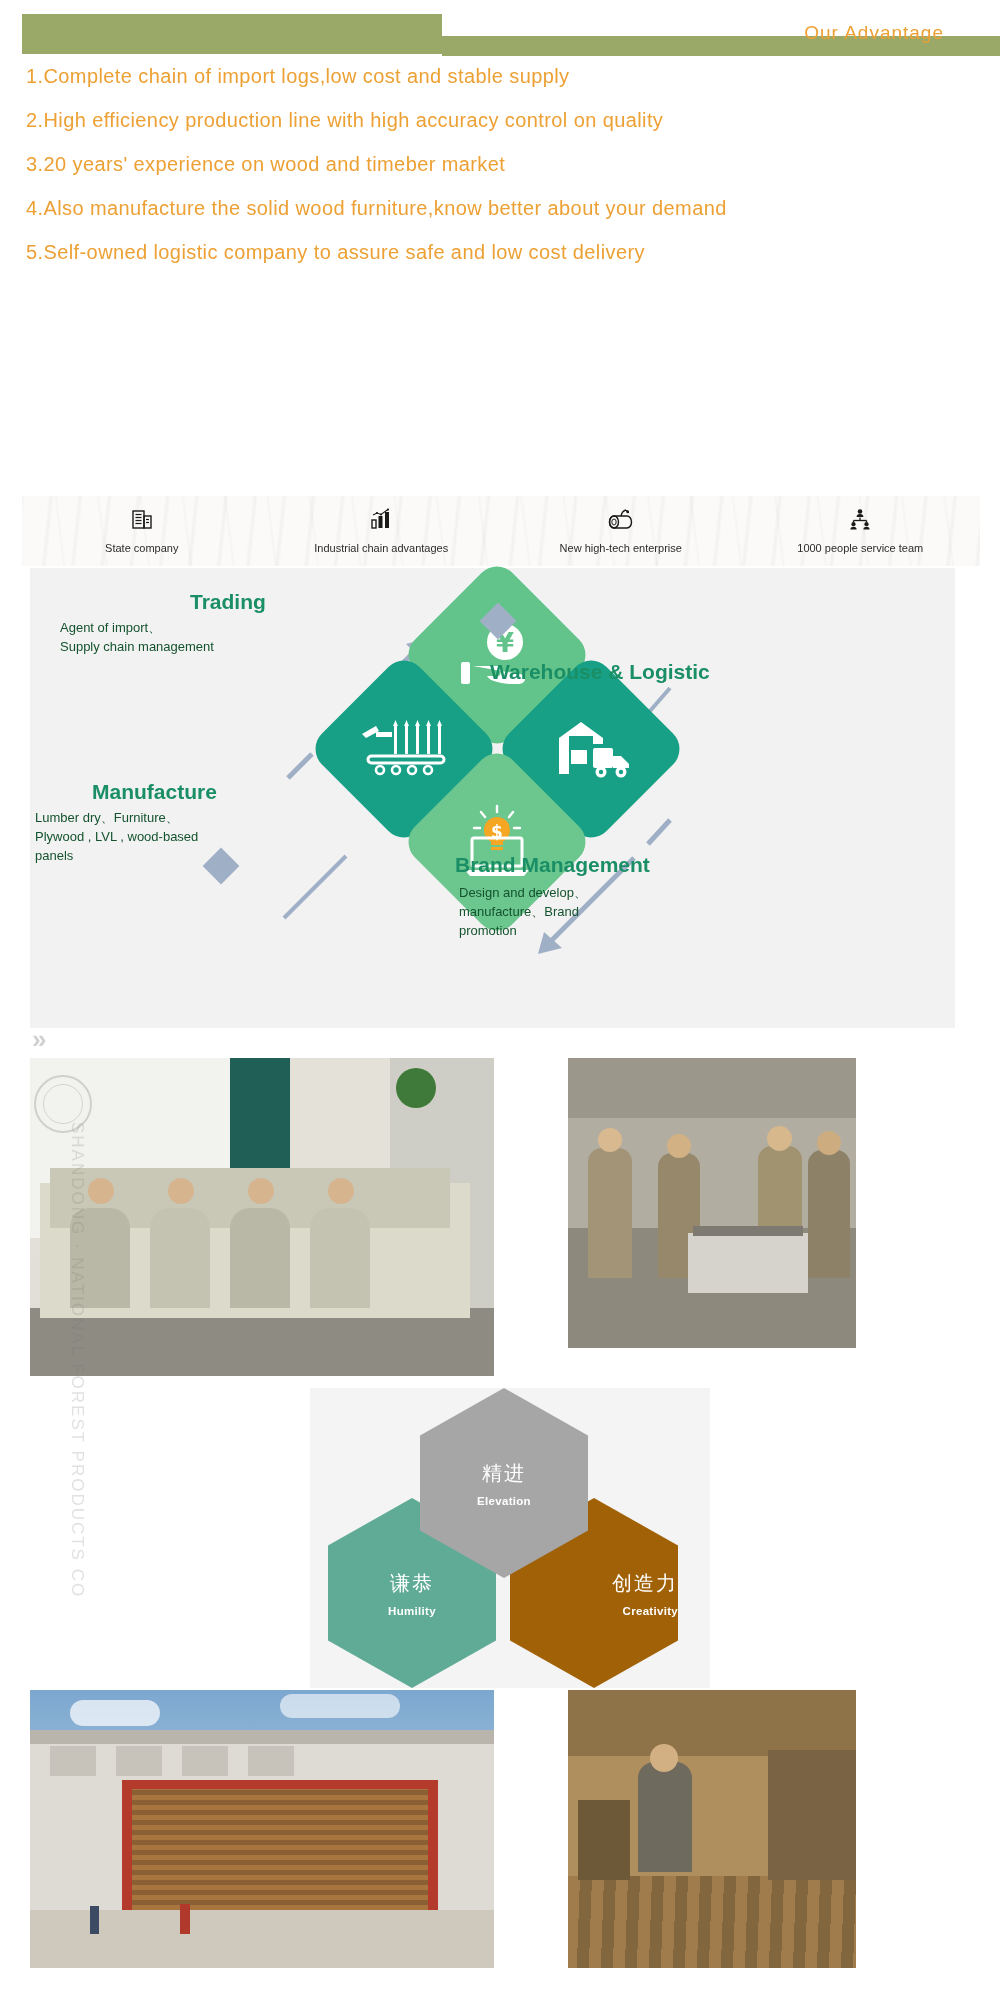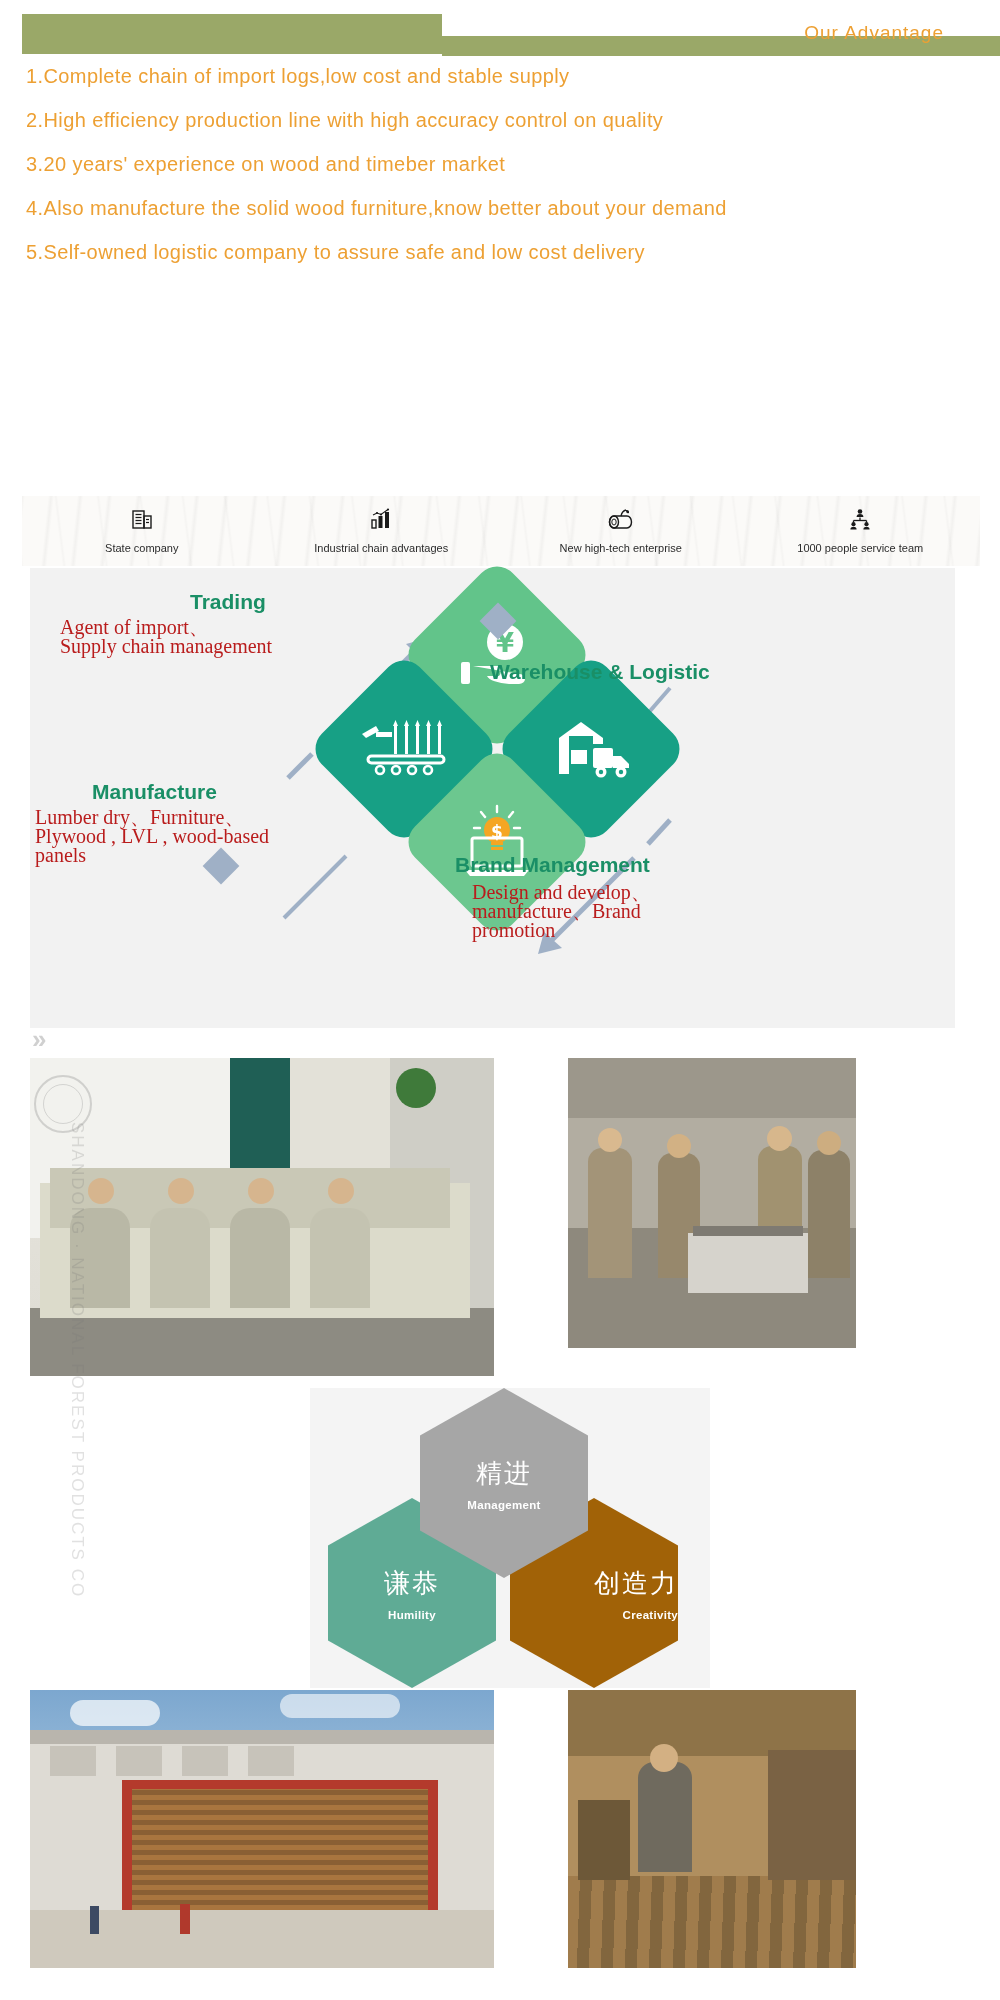--- a/index.html
+++ b/index.html
@@ -150,32 +150,32 @@
   .dia-label {
     position: absolute;
     font-weight: bold;
     font-size: 21px;
     color: #1a8f66;
     font-family: "Liberation Sans", sans-serif;
     white-space: nowrap;
   }
   .dia-desc {
     position: absolute;
-    font-size: 20px;
-    color: #b91c1c;
+    font-size: 13px;
+    color: #14532d;
     line-height: 19px;
-    font-family: Liberation Serif, serif;
+    font-family: Liberation Sans, sans-serif;
   }
   .lbl-trading  { left: 160px; top: 22px; }
   .desc-trading { left: 30px;  top: 50px; width: 250px; }
   .lbl-wh       { left: 460px; top: 92px; text-align: center; }
   .lbl-mfg      { left: 62px;  top: 212px; }
   .desc-mfg     { left: 5px;   top: 240px; width: 250px; }
   .lbl-brand    { left: 425px; top: 285px; }
-  .desc-brand   { left: 442px; top: 315px; width: 240px; }
+  .desc-brand   { left: 429px; top: 315px; width: 240px; }
 
   .small-dia {
     position: absolute;
     width: 26px; height: 26px;
     background: #9fb0c6;
     transform: rotate(45deg);
   }
   .sd-1 { left: 455px; top: 40px; }
   .sd-2 { left: 178px; top: 285px; }
 
@@ -205,21 +205,21 @@
     display: flex;
     flex-direction: column;
     align-items: center;
     justify-content: center;
   }
   .hex-gray   { left: 110px; top: 0px;   background: #a6a6a6; z-index: 3; }
   .hex-green  { left: 18px;  top: 110px; background: #5fab95; z-index: 2; }
   .hex-orange { left: 200px; top: 110px; background: #a16207; z-index: 1; align-items: flex-end; }
   .hex-cn {
     color: #ffffff;
-    font-size: 26px;
+    font-size: 20px;
     font-weight: normal;
     font-family: "DejaVu Sans", sans-serif;
     letter-spacing: 2px;
     margin-bottom: 8px;
   }
   .hex-en {
     color: #ffffff;
     font-size: 11.5px;
     font-weight: bold;
     font-family: "Liberation Sans", sans-serif;
@@ -454,21 +454,21 @@
   <div class="ph-obj" style="left:199px;top:68px;width:25px;height:25px;background:#d7b78c;border-radius:50%;"></div>
   <div class="ph-obj" style="left:240px;top:92px;width:42px;height:128px;background:#8d8168;border-radius:14px 14px 0 0;"></div>
   <div class="ph-obj" style="left:249px;top:73px;width:24px;height:24px;background:#cdad80;border-radius:50%;"></div>
   <div class="ph-obj" style="left:120px;top:175px;width:120px;height:60px;background:#d6d3cc;"></div>
   <div class="ph-obj" style="left:125px;top:168px;width:110px;height:10px;background:#7e7a72;"></div>
 </div>
 
 <div class="hex-section">
   <div class="hex hex-gray">
     <span class="hex-cn">精进</span>
-    <span class="hex-en">Management</span>
+    <span class="hex-en">Elevation</span>
   </div>
   <div class="hex hex-green">
     <span class="hex-cn">谦恭</span>
     <span class="hex-en">Humility</span>
   </div>
   <div class="hex hex-orange">
     <span class="hex-cn">创造力</span>
     <span class="hex-en">Creativity</span>
   </div>
 </div>

